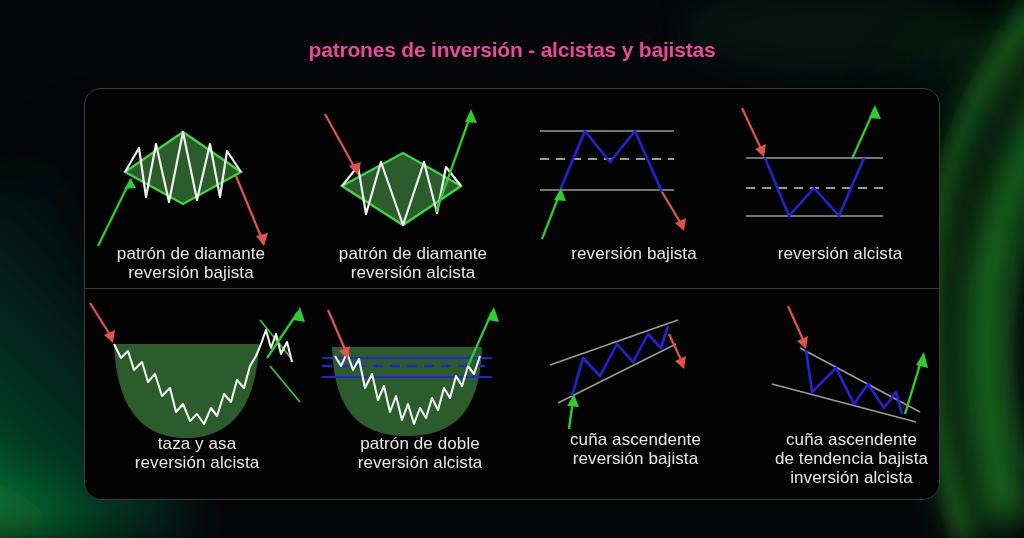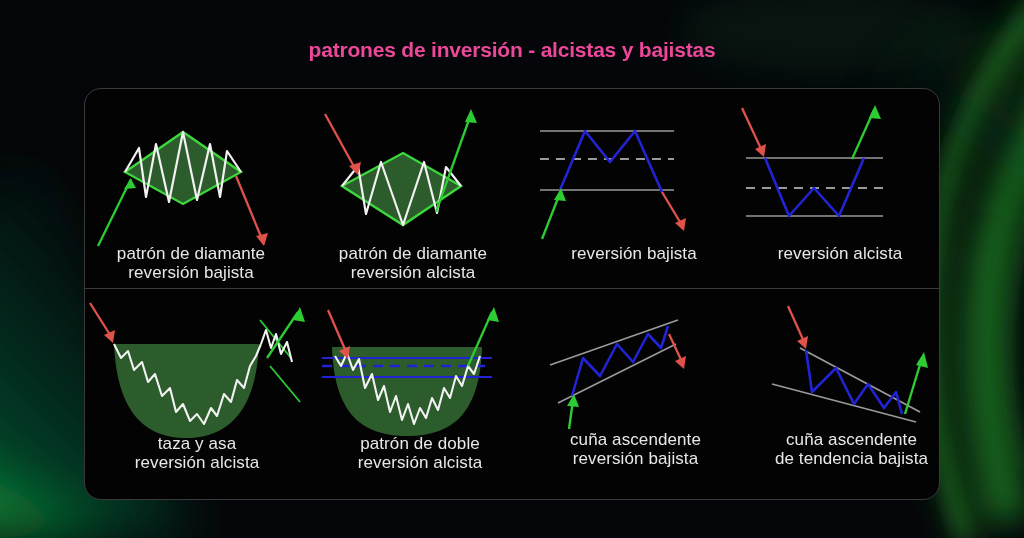--- a/index.html
+++ b/index.html
@@ -267,16 +267,17 @@
       <polygon points="62,53 53,45 64,40" fill="#e0524a"></polygon>
     </g>
     <g>
       <line x1="161" y1="118" x2="178" y2="62" stroke="#2ecc33" stroke-width="2.4"></line>
       <polygon points="180,56 172,69 184,72" fill="#2ecc33"></polygon>
     </g>
   </svg>
   <div class="cap" style="top:134px;">
     <div>cuña ascendente</div>
     <div>de tendencia bajista</div>
+    <div>inversión alcista</div>
   </div>
 </div>
 
 </div>
 
 </body></html>

